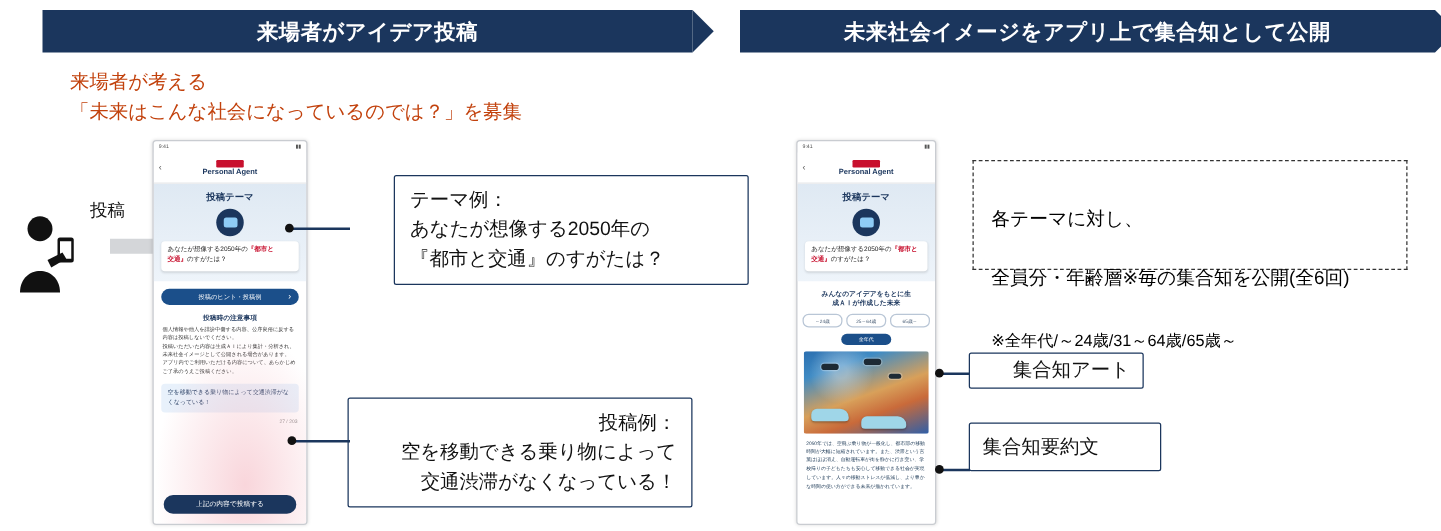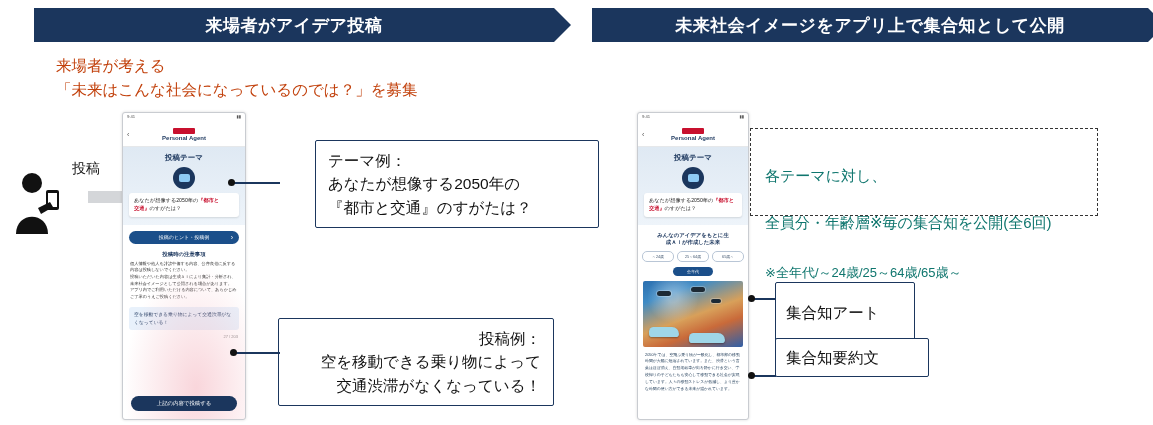--- a/index.html
+++ b/index.html
@@ -117,27 +117,27 @@
     box-shadow:0 1px 2px rgba(0,0,0,.35);}
   .rp-text{font-size:3.9px;line-height:1.75;color:#25405c;padding:5px 7px 0 7px;text-align:left;}
 
   
   .callout{
     position:absolute;background:#fff;border:1.6px solid #1b365d;border-radius:2px;
     font-size:15.5px;line-height:1.5;color:#111;padding:8px 12px;white-space:pre-line;
   }
   #callout-theme{left:278px;top:140px;width:258px;margin-left:37px;}
   #callout-post{left:278px;top:318px;width:250px;text-align:right;}
-  #callout-art{left:775px;top:282px;width:118px;padding:18px 10px;}
+  #callout-art{left:775px;top:282px;width:118px;padding:2px 10px;text-align:right;}
   #callout-summary{left:775px;top:338px;width:132px;padding:7px 10px;}
 
   .dashbox{
-    position:absolute;left:750px;top:128px;width:348px;height:88px;
+    position:absolute;left:778px;top:128px;width:348px;height:88px;
     border:1.5px dashed #333;background:#fff;box-sizing:border-box;
-    padding:12px 14px;font-size:15px;line-height:1.55;color:#0f766e;white-space:pre-line;
+    padding:12px 14px;font-size:15px;line-height:1.55;color:#000000;white-space:pre-line;
   }
   .dashbox .small{font-size:13px;}
 
   
   .leader{position:absolute;background:#1b365d;height:1.6px;}
   .dot{position:absolute;width:7px;height:7px;border-radius:50%;background:#111;}
 </style>
 </head>
 <body>
 
@@ -242,21 +242,21 @@
 『都市と交通』のすがたは？</div>
   <div class="callout" id="callout-post">投稿例：
 空を移動できる乗り物によって
 交通渋滞がなくなっている！</div>
   <div class="callout" id="callout-art">集合知アート</div>
   <div class="callout" id="callout-summary">集合知要約文</div>
 
   <div class="dashbox">
     <div>各テーマに対し、</div>
     <div>全員分・年齢層※毎の集合知を公開(全6回)</div>
-    <div class="small" style="margin-top:6px">※全年代/～24歳/25～64歳/65歳～</div>
+    <div class="small" style="margin-top:6px">※全年代/～24歳/31～64歳/65歳～</div>
   </div>
 
   <div class="leader" style="left:232px;top:182px;width:48px"></div>
   <div class="dot" style="left:228px;top:179px"></div>
 
   <div class="leader" style="left:234px;top:352px;width:46px"></div>
   <div class="dot" style="left:230px;top:349px"></div>
 
   <div class="leader" style="left:752px;top:298px;width:24px"></div>
   <div class="dot" style="left:748px;top:295px"></div>

